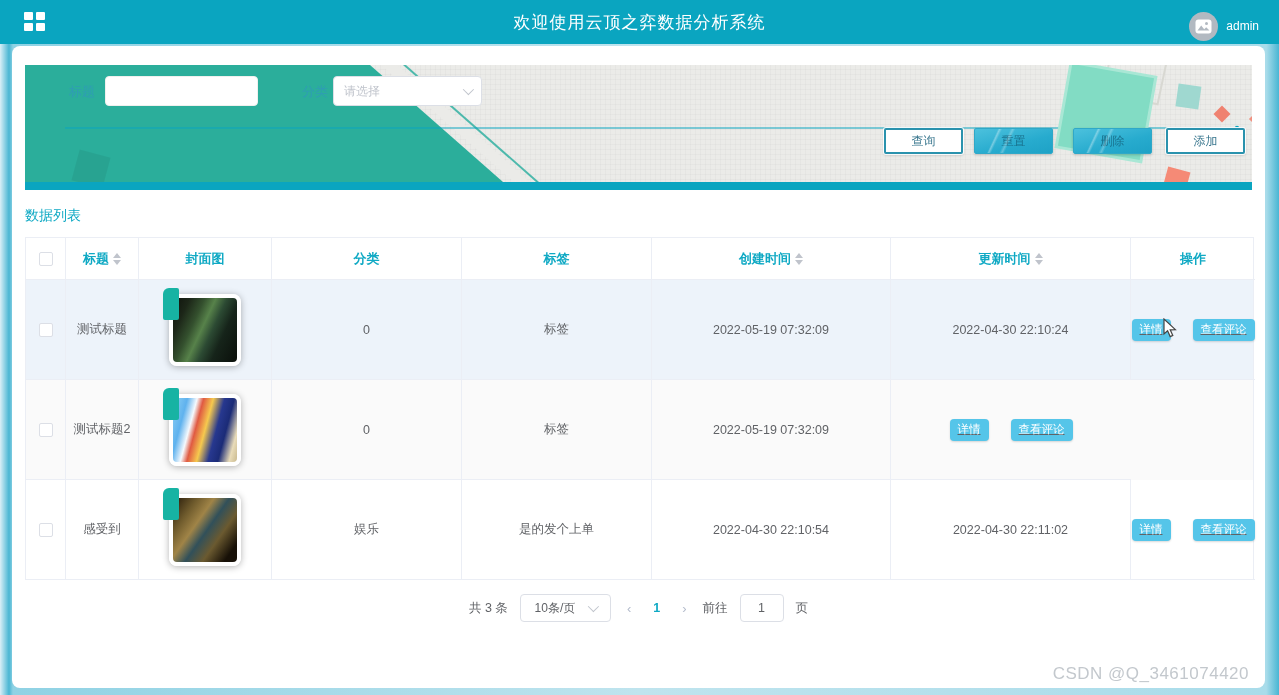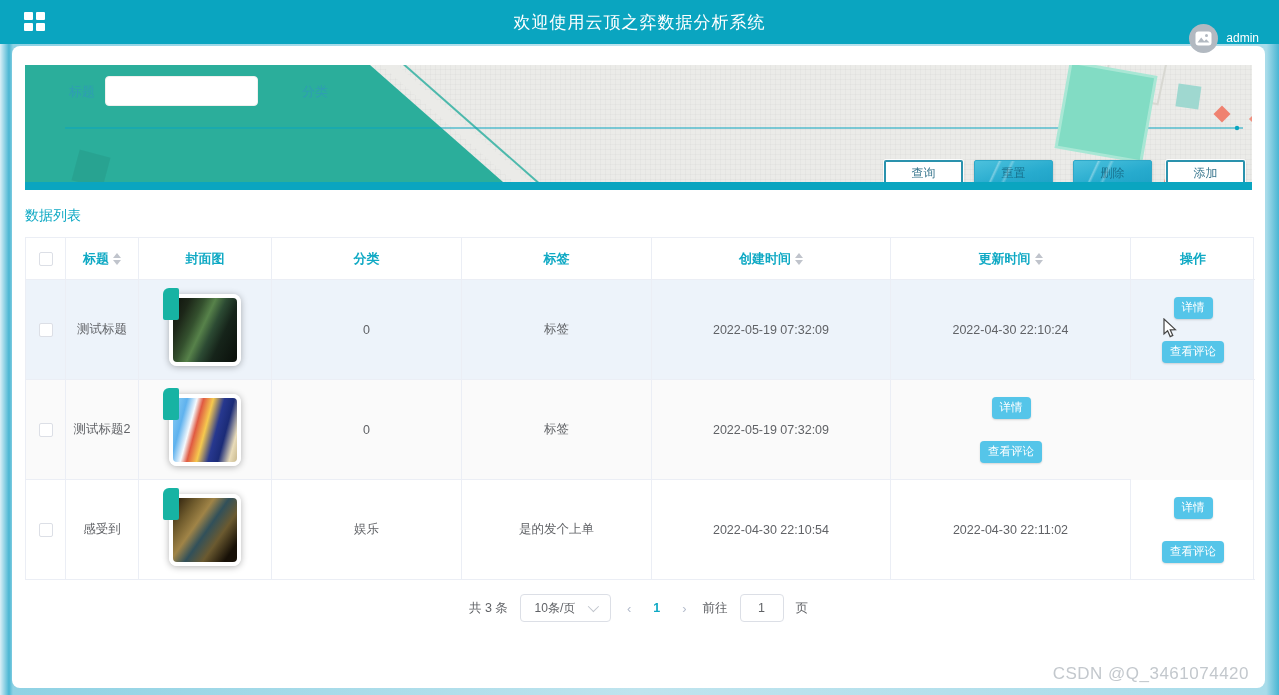--- a/index.html
+++ b/index.html
@@ -12,21 +12,21 @@
   
   .app-header {
     position:absolute; left:0; top:0; width:1279px; height:44px;
     background:#0aa5c0; display:flex; align-items:center; z-index:5;
   }
   .menu-grid { margin-left:24px; width:22px; height:20px; display:grid;
     grid-template-columns:9px 9px; grid-template-rows:8px 8px; gap:3px; cursor:pointer; }
   .menu-grid i { background:#fff; border-radius:1px; }
   .app-title { position:absolute; left:0; right:0; text-align:center;
     color:#fff; font-size:17px; letter-spacing:1px; }
-  .user-box { position:absolute; right:20px; top:16px; height:44px; display:flex; align-items:center; gap:8px;justify-content:center; }
+  .user-box { position:absolute; right:20px; top:4px; height:44px; display:flex; align-items:center; gap:8px;justify-content:center; }
   .avatar { width:29px; height:29px; border-radius:50%; background:#b2b9c1;
     display:flex; align-items:center; justify-content:center; }
   .user-name { color:#fff; font-size:12px; }
   
   .panel { position:absolute; left:12px; top:46px; width:1253px; height:642px;
     background:#fff; border-radius:8px; overflow:hidden; }
   
   .banner { position:relative; margin:19px 13px 0 13px; height:125px;
     background:#ebebe8;
     background-image:
@@ -41,21 +41,21 @@
   .lbl-cat { left:277px; }
   .inp-title { position:absolute; left:80px; top:0; width:153px; height:30px;
     border:1px solid #f0f0ee; border-radius:4px; background:#fff; padding:0 10px;
     font-size:12px; color:#606266; outline:none; }
   .sel-cat { position:absolute; left:308px; top:0; width:149px; height:30px;
     border:1px solid #dcdfe6; border-radius:4px; background:#fff;
     display:flex; align-items:center; padding:0 10px; cursor:pointer; }
   .sel-placeholder { font-size:12px; color:#c0c4cc; flex:1; }
   .chevron-down { width:8px; height:8px; border-right:1.5px solid #c0c4cc;
     border-bottom:1.5px solid #c0c4cc; transform:rotate(45deg) translateY(-2px); }
-  .btn-row { position:absolute; top:95px; left:0; width:100%; height:26px; }
+  .btn-row { position:absolute; top:63px; left:0; width:100%; height:26px; }
   .btn { position:absolute; height:26px; width:79px; font-size:12px; text-align:center;
     line-height:22px; cursor:pointer; border-radius:2px; }
   .btn-outline { background:#fff; border:2px solid #2a92ad; color:#37758d;
     box-shadow:0 0 0 1px rgba(255,255,255,.9), 0 1px 3px rgba(0,0,0,.25); }
   .btn-cyan { background:linear-gradient(165deg,#4cc1dd 0%,#27abce 60%,#1ea2c6 100%);
     border:1px solid #2fa8c8; color:#19718d; line-height:24px;
     box-shadow:0 1px 3px rgba(0,0,0,.2); position:absolute; overflow:hidden; }
   .btn-cyan::after { content:""; position:absolute; inset:0;
     background:linear-gradient(115deg,transparent 26%,rgba(255,255,255,.35) 28%,transparent 31%,transparent 40%,rgba(255,255,255,.28) 43%,transparent 46%); }
   .btn-query { left:859px; } .btn-reset { left:949px; }
@@ -76,21 +76,21 @@
   .sort-carets { display:inline-flex; flex-direction:column; gap:2px; cursor:pointer; }
   .sort-carets .up { width:0; height:0; border-left:4px solid transparent; border-right:4px solid transparent; border-bottom:5px solid #c0c4cc; }
   .sort-carets .dn { width:0; height:0; border-left:4px solid transparent; border-right:4px solid transparent; border-top:5px solid #c0c4cc; }
   .cover { width:72px; height:72px; border:4px solid #fff; border-radius:8px;
     box-shadow:0 1px 7px rgba(0,0,0,.3); position:relative; cursor:pointer; }
   .cover::before { content:""; position:absolute; left:-10px; top:-10px; width:16px; height:32px;
     background:#17b3a3; border-radius:6px 2px 2px 2px; }
   .cover-1 { background:linear-gradient(115deg,#0e120c 0%,#1c2618 18%,#34502e 34%,#57824a 46%,#2c4a33 58%,#16241a 72%,#0a0f0a 100%); }
   .cover-2 { background:linear-gradient(105deg,#8fd0f4 0%,#5fb2ee 18%,#f5f9fd 30%,#e05a42 38%,#f6c94e 50%,#27388f 64%,#1b2b77 76%,#e9dcb9 90%,#c9b98e 100%); }
   .cover-3 { background:linear-gradient(125deg,#231708 0%,#6e5a2c 22%,#a08447 38%,#31505a 52%,#6b5a30 68%,#171007 88%); }
-  .op-cell { flex-direction:column; gap:22px; }
+  .op-cell { flex-direction:row; gap:22px;text-decoration:underline; }
   .mini-btn { background:#55c5e9; color:#fff; border:none; border-radius:4px;
     height:22px; font-size:11.5px; padding:0 8px; cursor:pointer;
     box-shadow:0 1px 2px rgba(0,0,0,.15); }
   
   .pagination { margin-top:14px; display:flex; align-items:center; justify-content:center;
     gap:12px; font-size:12.5px; color:#606266; }
   .page-size { width:91px; height:28px; border:1px solid #dcdfe6; border-radius:4px;
     display:flex; align-items:center; justify-content:center; gap:13px; cursor:pointer; font-size:12px; }
   .pg-arrow { color:#b4bccc; font-size:13px; cursor:pointer; padding:0 4px; }
   .pg-current { color:#0fa9c4; font-weight:bold; padding:0 6px; cursor:pointer; }
@@ -138,20 +138,24 @@
       <rect x="1191" y="43" width="12" height="12" transform="rotate(45 1197 49)" fill="#ef8270"></rect>
       <rect x="1226" y="49" width="10" height="10" transform="rotate(45 1231 54)" fill="#f09180"></rect>
       <circle cx="1212" cy="63" r="2.2" fill="#0aa5c0"></circle>
       <rect x="1140" y="104" width="23" height="23" transform="rotate(15 1151 115)" fill="#f58a76"></rect>
     </svg>
 
     <div class="form-row">
       <label class="fld-label lbl-title">标题</label>
       <input class="inp-title" type="text" value="" style="">
       <label class="fld-label lbl-cat">分类</label>
+      <div class="sel-cat">
+        <span class="sel-placeholder">请选择</span>
+        <span class="chevron-down"></span>
+      </div>
     </div>
 
     <div class="btn-row">
       <button class="btn btn-outline btn-query">查询</button>
       <button class="btn btn-cyan btn-reset">重置</button>
       <button class="btn btn-cyan btn-delete">删除</button>
       <button class="btn btn-outline btn-add">添加</button>
     </div>
     <div class="banner-bottom-bar"></div>
   </section>

